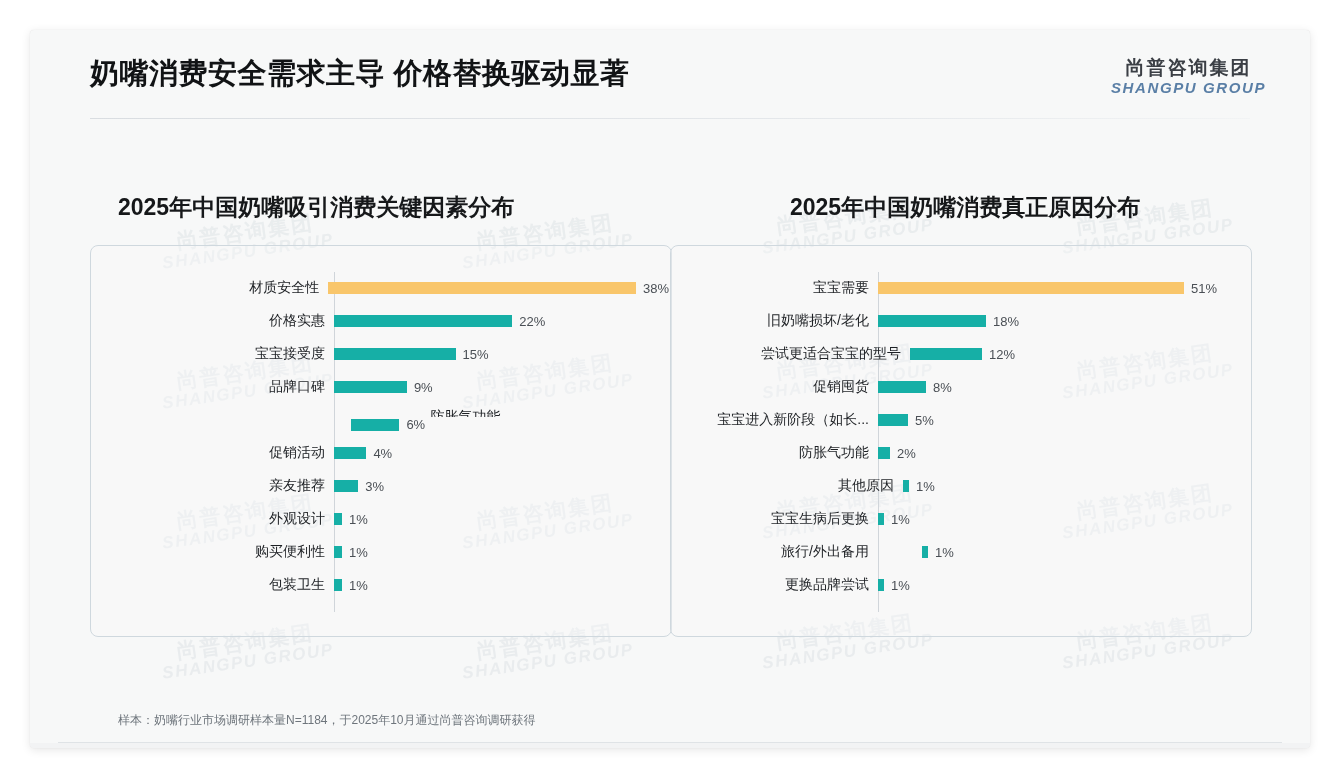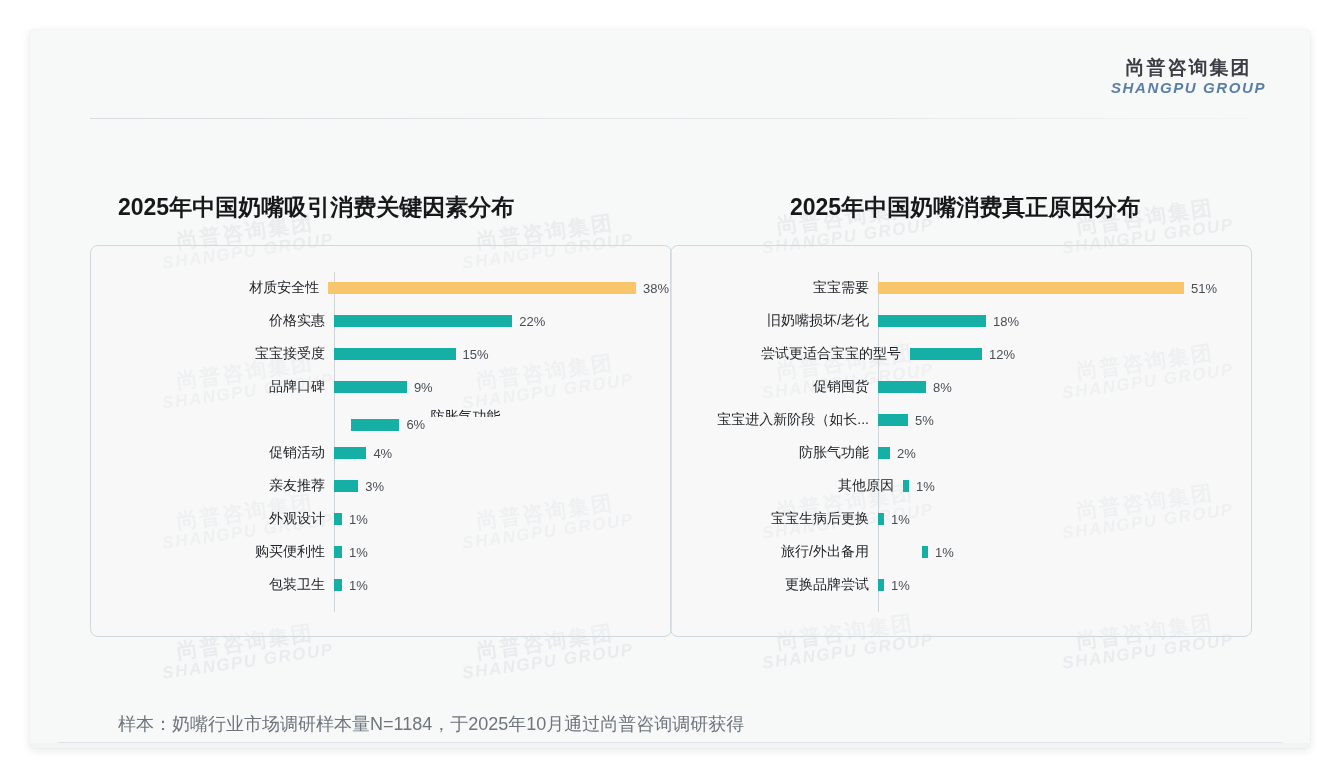--- a/index.html
+++ b/index.html
@@ -165,21 +165,21 @@
     position: absolute;
     width: 1px;
     background: #d0d5da;
   }
 
   
   .sample-note {
     position: absolute;
     left: 88px;
     top: 682px;
-    font-size: 18px;
+    font-size: 12px;
     color: #6e757c;
     white-space: nowrap;
   }
   .footer-rule {
     position: absolute;
     left: 28px;
     top: 712px;
     width: 1224px;
     height: 1px;
     background: #dfe3e6;
@@ -192,20 +192,21 @@
     height: 35px;
     background: #f2f3f4;
   }
 </style>
 </head>
 <body>
 
 <div class="slide">
 
   <div class="header">
+    <div class="header-title">奶嘴消费安全需求主导 价格替换驱动显著</div>
     <div class="logo">
       <div class="logo-cn">尚普咨询集团</div>
       <div class="logo-en">SHANGPU GROUP</div>
     </div>
   </div>
   <div class="header-rule"></div>
 
   <div class="wm-layer" id="wm-layer">
       <div class="wm" style="left: 130px; top: 190px;">
         <div class="wm-cn">尚普咨询集团</div>

